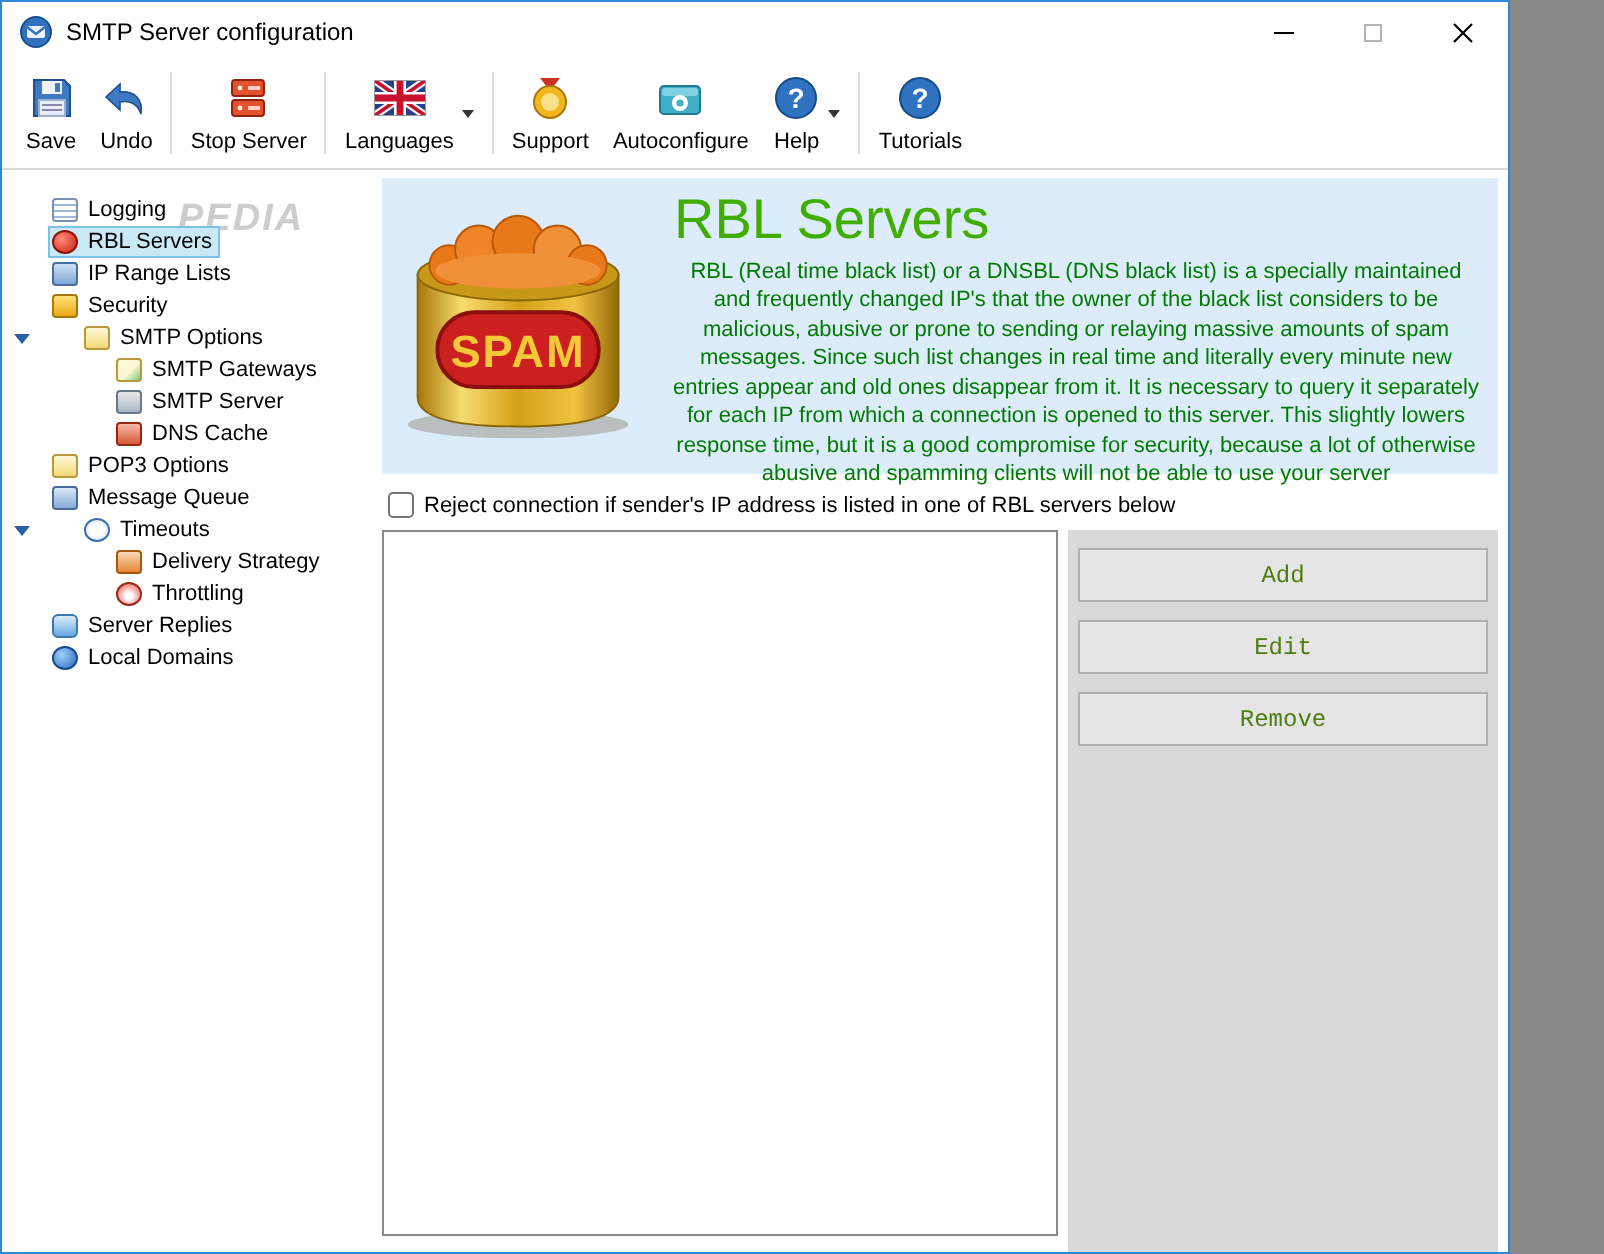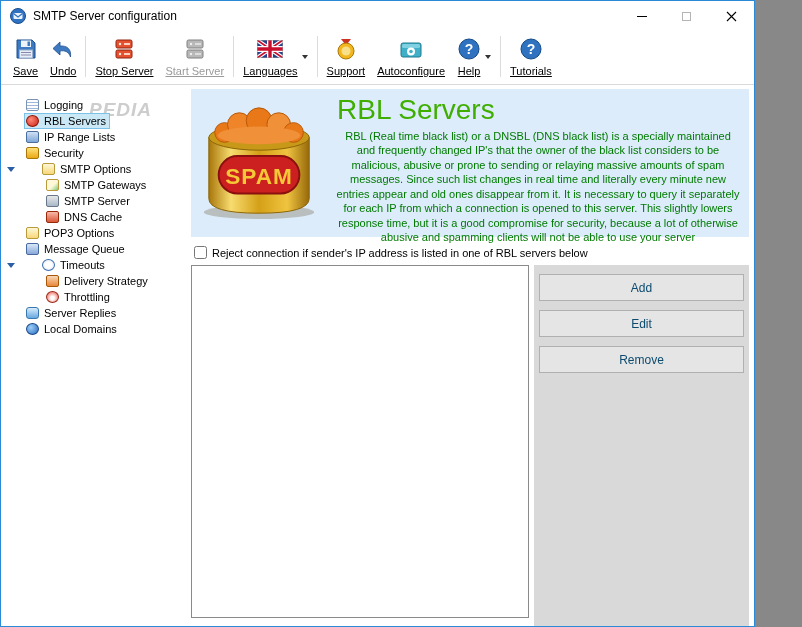--- a/index.html
+++ b/index.html
@@ -22,34 +22,34 @@
   .winbtns { display:flex; height:30px; }
   .winbtn { width:45px; display:flex; align-items:center; justify-content:center; cursor:default; }
   .glyph-min { width:10px; height:1px; background:#000; }
   .glyph-max { width:9px; height:9px; border:1px solid #b4b4b4; }
 
   
   .toolbar { display:flex; align-items:stretch; padding:2px 6px 4px 6px; border-bottom:1px solid #dadada; background:#fff; flex:0 0 auto; }
   .tbitem { display:flex; align-items:flex-start; padding:3px 6px; cursor:default; }
   .tbcol { display:flex; flex-direction:column; align-items:center; gap:3px; }
   .tbicon { height:26px; display:flex; align-items:center; justify-content:center; }
-  .tblabel { font-size:11px; color:#000; white-space:nowrap;text-decoration:underline; }
+  .tblabel { font-size:11px; color:#000; white-space:nowrap; }
   .tblabel.disabled { color:#9a9a9a; }
   .tbarrow { width:0; height:0; border-left:3.5px solid transparent; border-right:3.5px solid transparent; border-top:4px solid #333; align-self:center; margin-left:4px; }
   .tbsep { width:1px; background:#dcdcdc; margin:3px 3px; }
 
   
   .content { flex:1; display:flex; min-height:0; }
 
   
   .sidebar { width:187px; flex:0 0 auto; background:#fff; padding-top:12px; position:relative; overflow:hidden; }
   .watermark { position:absolute; left:88px; top:14px; font-size:19px; font-weight:bold; font-style:italic; color:#cdcdcd; letter-spacing:1px; pointer-events:none; }
   .titem { height:16px; display:flex; align-items:center; padding-left:24px; font-size:11px; color:#000; white-space:nowrap; cursor:default; position:relative; z-index:1; }
   .titem.parent { padding-left:6px;gap:16px; }
-  .titem.child { padding-left:44px; }
+  .titem.child { padding-left:56px; }
   .expander { width:18px; display:flex; align-items:center; }
   .expander::before { content:""; width:0; height:0; border-left:4px solid transparent; border-right:4px solid transparent; border-top:5px solid #2a5fa5; }
   .trow { display:flex; align-items:center; padding:1px 3px 1px 1px; }
   .titem.sel .trow { background:#cbe8f6; outline:1px solid #7cc1e8; }
   .ticon { width:13px; height:12px; margin-right:5px; border-radius:2px; flex:0 0 auto; }
   .i-logging    { background:repeating-linear-gradient(180deg,#ffffff 0 2px,#9fb8d8 2px 3px); border:1px solid #7a93b4; }
   .i-rbl        { background:radial-gradient(circle at 35% 35%, #ff8a7a, #cc2211); border:1px solid #8a1505; border-radius:50%; }
   .i-iprange    { background:linear-gradient(#cfe0f5,#7fa8d8); border:1px solid #4a6f9e; }
   .i-security   { background:linear-gradient(#ffe27a,#e8a815); border:1px solid #a87708; }
   .i-smtp       { background:linear-gradient(#fff8d8,#f5d878); border:1px solid #b89a3a; }
@@ -71,21 +71,21 @@
   .header-text { flex:1; min-width:0; padding-top:0px; }
   .header-title { font-size:28px; color:#3fae00; margin:0 0 3px 2px; line-height:1.1; }
   .header-desc { font-size:11px; color:#007a00; text-align:center; line-height:1.32; }
 
   .checkbox-row { display:flex; align-items:center; gap:5px; padding:9px 2px 6px 3px; font-size:11px; color:#000; flex:0 0 auto; }
   .checkbox-row input { width:13px; height:13px; margin:0; }
 
   .content-row { flex:1; display:flex; min-height:0; }
   .listbox { width:338px; flex:0 0 auto; background:#fff; border:1px solid #8a8a8a; margin-bottom:8px; }
   .button-panel { flex:1; background:#d9d9d9; margin-left:5px; padding:9px 5px; display:flex; flex-direction:column; gap:9px; align-items:stretch; }
-  .gbtn { height:27px; flex:0 0 auto; background:#e5e5e5; border:1px solid #b0b0b0; color:#0c4a6e; font-size:12px; font-family:Liberation Sans, sans-serif; }
+  .gbtn { height:27px; flex:0 0 auto; background:#e5e5e5; border:1px solid #b0b0b0; color:#4d7c0f; font-size:12px; font-family:Liberation Mono, monospace; }
 </style>
 </head>
 <body>
 
 <div class="window">
 
   <div class="titlebar">
     <svg class="app-icon" viewBox="0 0 16 16">
       <circle cx="8" cy="8" r="7.5" fill="#2f72c0"></circle>
       <circle cx="8" cy="8" r="7.5" fill="none" stroke="#1a4e8e"></circle>
@@ -148,35 +148,20 @@
             <circle cx="8" cy="7" r="1.2" fill="#ffeedd"></circle>
               <circle cx="8" cy="17" r="1.2" fill="#ffeedd"></circle>
             <rect x="12" y="6" width="6" height="2" fill="#ffcfc0"></rect>
               <rect x="12" y="16" width="6" height="2" fill="#ffcfc0"></rect>
           </svg>
         </span>
         <span class="tblabel">Stop Server</span>
       </div>
     </div>
 
-    <div class="tbitem">
-      <div class="tbcol">
-        <span class="tbicon">
-          <svg width="24" height="24" viewBox="0 0 24 24">
-            <rect x="4" y="3" width="16" height="8" rx="1.5" fill="#b8b8b8" stroke="#808080"></rect>
-            <rect x="4" y="13" width="16" height="8" rx="1.5" fill="#b8b8b8" stroke="#808080"></rect>
-            <circle cx="8" cy="7" r="1.2" fill="#eeeeee"></circle>
-              <circle cx="8" cy="17" r="1.2" fill="#eeeeee"></circle>
-            <rect x="12" y="6" width="6" height="2" fill="#dddddd"></rect>
-              <rect x="12" y="16" width="6" height="2" fill="#dddddd"></rect>
-          </svg>
-        </span>
-        <span class="tblabel disabled">Start Server</span>
-      </div>
-    </div>
 
     <div class="tbsep"></div>
 
     <div class="tbitem">
       <div class="tbcol">
         <span class="tbicon">
           <svg width="26" height="18" viewBox="0 0 26 18">
             <rect width="26" height="18" fill="#27408b"></rect>
             <path d="M0 0 L26 18 M26 0 L0 18" stroke="#ffffff" stroke-width="4"></path>
             <path d="M0 0 L26 18 M26 0 L0 18" stroke="#c8102e" stroke-width="1.8"></path>

